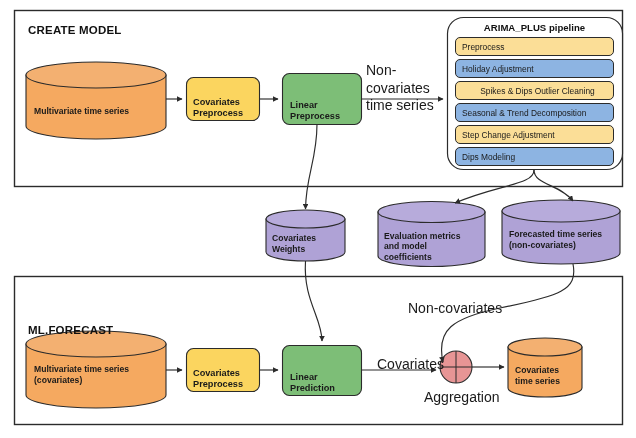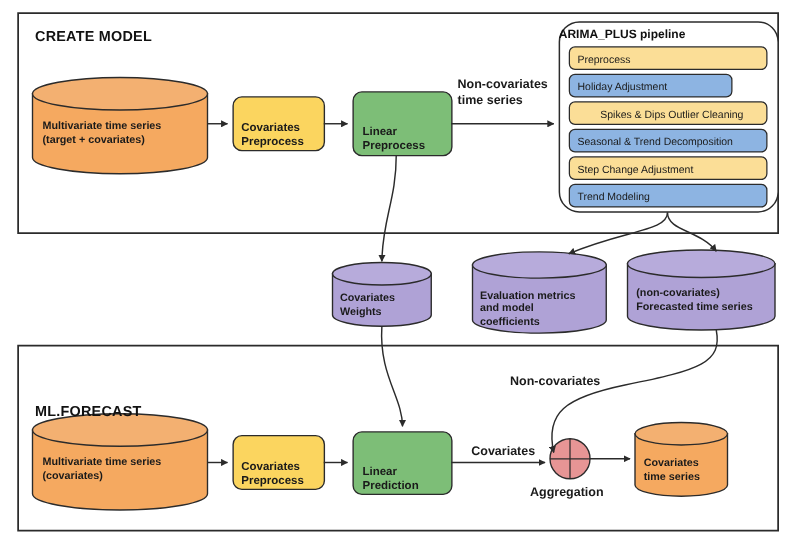--- a/index.html
+++ b/index.html
@@ -42,39 +42,39 @@
     font-weight: bold;
     font-size: 11.5px;
     letter-spacing: 0.2px;
     color: #111;
   }
   .pipe-title {
     position: absolute;
     font-weight: bold;
     font-size: 9.6px;
     color: #111;
+    text-align: center;
   }
   .pipe-step {
     position: absolute;
     box-sizing: border-box;
     font-size: 8.4px;
     color: #1a1a1a;
     display: flex;
     align-items: center;
     padding-left: 6px;
     border: 1px solid #2b2b2b;
     border-radius: 5px;
   }
   .edge-label {
     position: absolute;
-    font-size: 10px;
+    font-size: 14px;
     color: #1a1a1a;
     line-height: 1.25;
     white-space: pre-line;
-    font-weight: bold;
   }
   .cyl-label { font-size: 8.6px; }
   .box-label { font-size: 9.2px; }
 </style>
 </head>
 <body>
 
 <div id="canvas">
 
   <svg class="layer" viewBox="0 0 636 438">
@@ -161,71 +161,70 @@
       <path d="M 472 367 L 504 367" marker-end="url(#arrow)"></path>
     </g>
   </svg>
 
   <div class="sect-title" style="left:28px; top:24px;">CREATE MODEL</div>
 
   <div class="sect-title" style="left:28px; top:290px;margin-top:34px;">ML.FORECAST</div>
 
   <div class="node-text cyl-label" style="left:34px; top:82px; width:130px; height:34px;">
     <span>Multivariate time series</span>
-    <span>(target + covariates)</span>
   </div>
 
   <div class="node-text box-label" style="left:193px; top:79px; width:66px; height:40px;">
     <span>Covariates</span>
     <span>Preprocess</span>
   </div>
 
   <div class="node-text box-label" style="left:290px; top:75px; width:72px; height:47px;">
     <span>Linear</span>
     <span>Preprocess</span>
   </div>
 
   <div class="edge-label" style="left:366px; top:62px; width:80px;">Non-covariates
 time series</div>
 
   <div class="pipe-title" style="left:447px; top:22px; width:175px;">ARIMA_PLUS pipeline</div>
 
   <div class="pipe-step" style="left:455px; top:37px; width:159px; height:19px; background:#FBDE97;">
     <span>Preprocess</span>
   </div>
-  <div class="pipe-step" style="left:455px; top:59px; width:131px; height:19px; background:#8DB4E2;">
+  <div class="pipe-step" style="left:455px; top:59px; width:159px; height:19px; background:#8DB4E2;">
     <span>Holiday Adjustment</span>
   </div>
   <div class="pipe-step" style="left:455px; top:81px; width:159px; height:19px; background:#FBDE97;justify-content:center;">
     <span>Spikes &amp; Dips Outlier Cleaning</span>
   </div>
   <div class="pipe-step" style="left:455px; top:103px; width:159px; height:19px; background:#8DB4E2;">
     <span>Seasonal &amp; Trend Decomposition</span>
   </div>
   <div class="pipe-step" style="left:455px; top:125px; width:159px; height:19px; background:#FBDE97;">
     <span>Step Change Adjustment</span>
   </div>
   <div class="pipe-step" style="left:455px; top:147px; width:159px; height:19px; background:#8DB4E2;">
-    <span>Trend Modeling</span>
+    <span>Dips Modeling</span>
   </div>
 
   <div class="node-text cyl-label" style="left:272px; top:224px; width:72px; height:30px;">
     <span>Covariates</span>
     <span>Weights</span>
   </div>
 
   <div class="node-text cyl-label" style="left:384px; top:218px; width:100px; height:44px;">
     <span>Evaluation metrics</span>
     <span>and model</span>
     <span>coefficients</span>
   </div>
 
   <div class="node-text cyl-label" style="left:509px; top:218px; width:112px; height:32px;">
+    <span>Forecasted time series</span>
     <span>(non-covariates)</span>
-    <span>Forecasted time series</span>
   </div>
 
   <div class="node-text cyl-label" style="left:34px; top:351px; width:130px; height:34px;">
     <span>Multivariate time series</span>
     <span>(covariates)</span>
   </div>
 
   <div class="node-text box-label" style="left:193px; top:350px; width:66px; height:40px;">
     <span>Covariates</span>
     <span>Preprocess</span>

